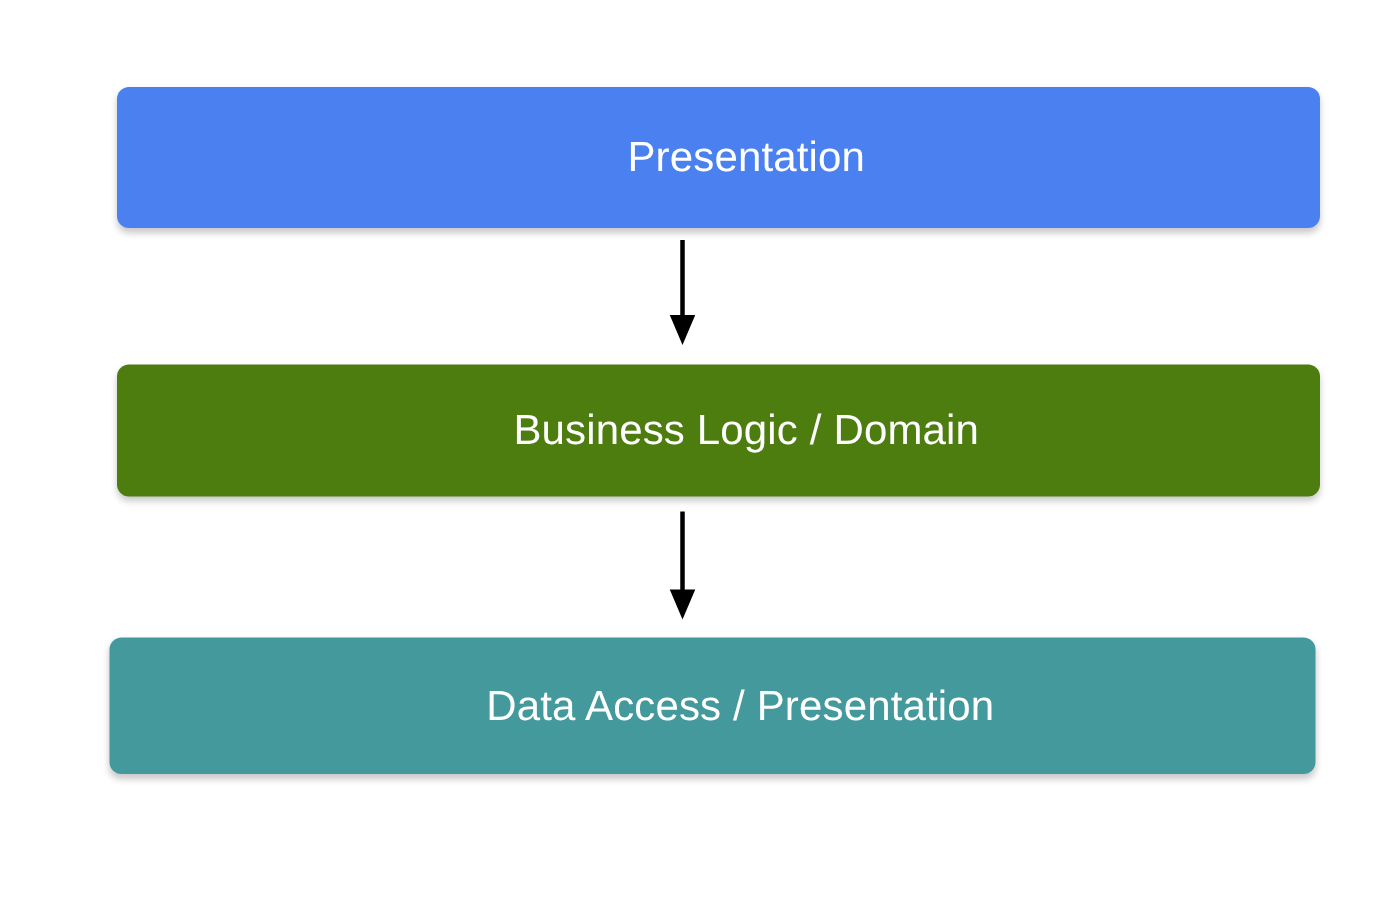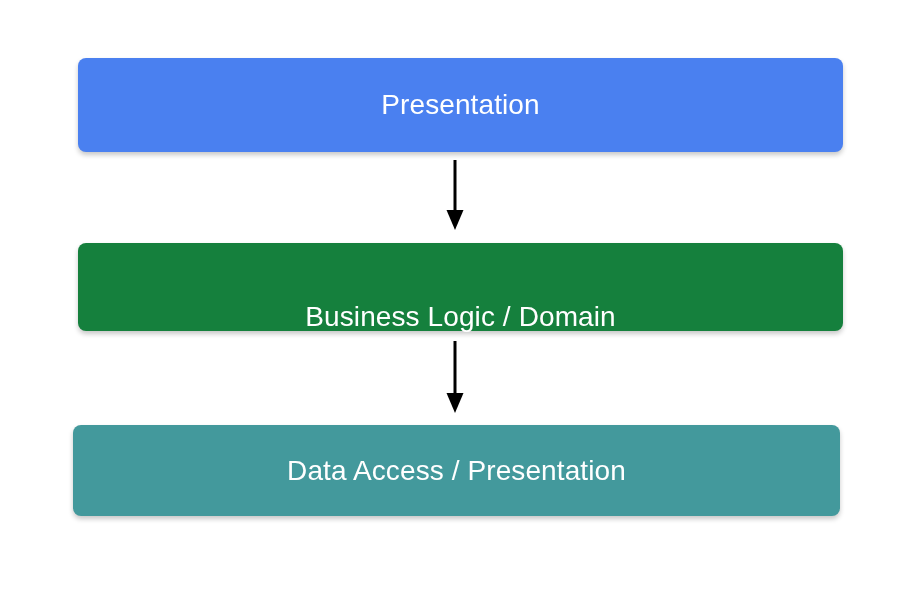--- a/index.html
+++ b/index.html
@@ -20,20 +20,21 @@
     height: 606px;
   }
 
   .layer-box {
     position: absolute;
     display: flex;
     align-items: center;
     justify-content: center;
     border-radius: 8px;
     box-shadow: 0 3px 5px rgba(0, 0, 0, 0.22);
+    padding-left: 37px;
   }
 
   .layer-label {
     color: #ffffff;
     font-size: 28px;
     font-weight: 400;
     letter-spacing: 0.1px;
     line-height: 1;
     white-space: nowrap;
     font-family: "Liberation Sans", sans-serif;
@@ -84,21 +85,21 @@
 
   <div class="layer-box" id="box-presentation" style="background-color: rgb(74, 128, 240);">
     <span class="layer-label">Presentation</span>
   </div>
 
   <svg class="connector" id="connector-1" viewBox="0 0 50 72" width="50" height="72">
     <line x1="25" y1="0" x2="25" y2="52" stroke="#000000" stroke-width="3"></line>
     <polygon points="16.5,50 33.5,50 25,70" fill="#000000"></polygon>
   </svg>
 
-  <div class="layer-box" id="box-business-logic" style="background-color: #15803d; align-items: flex-end;">
+  <div class="layer-box" id="box-business-logic" style="background-color: #4d7c0f;">
     <span class="layer-label">Business Logic / Domain</span>
   </div>
 
   <svg class="connector" id="connector-2" viewBox="0 0 50 74" width="50" height="74">
     <line x1="25" y1="0" x2="25" y2="54" stroke="#000000" stroke-width="3"></line>
     <polygon points="16.5,52 33.5,52 25,72" fill="#000000"></polygon>
   </svg>
 
   <div class="layer-box" id="box-data-access" style="background-color: rgb(67, 153, 156);">
     <span class="layer-label">Data Access / Presentation</span>

